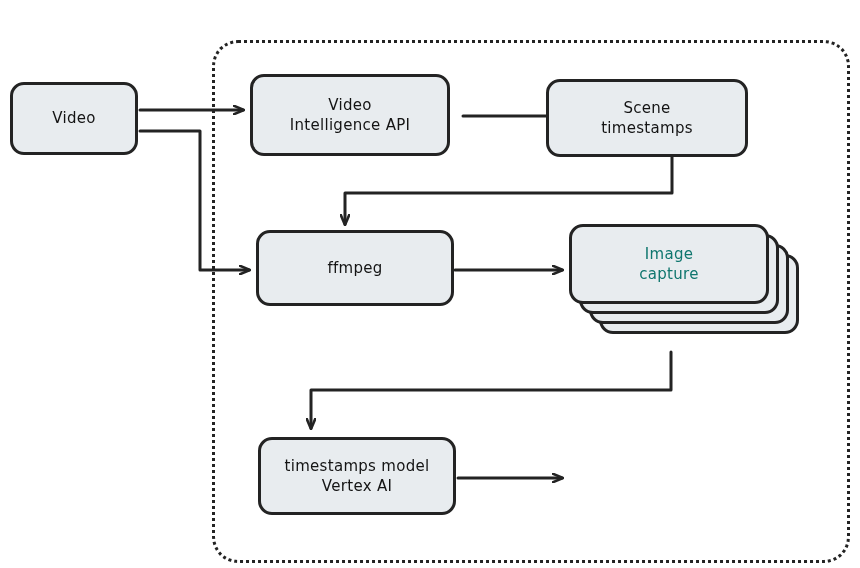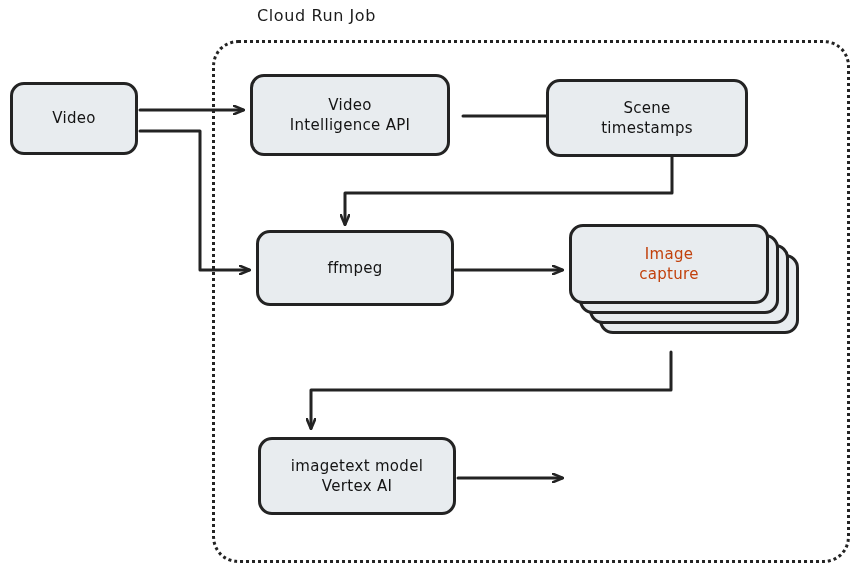--- a/index.html
+++ b/index.html
@@ -81,36 +81,35 @@
   }
   .stack .sheet.s4 { left: 30px; top: 30px; }
   .stack .sheet.s3 { left: 20px; top: 20px; }
   .stack .sheet.s2 { left: 10px; top: 10px; }
   .stack .sheet.s1 {
     left: 0; top: 0;
     display: flex;
     align-items: center;
     justify-content: center;
     text-align: center;
-    color: #c2410c;
+    color: #0f766e;
     font-family: "DejaVu Sans", sans-serif;
     font-size: 15px;
     line-height: 1.35;
     letter-spacing: 0.3px;
   }
   .stack .sheet.s1 .label { white-space: pre-line; }
 </style>
 </head>
 <body>
 
 <div id="diagram-root">
 
   <div class="group-frame" style="left:212px; top:40px; width:632px; height:517px;"></div>
 
-  <div class="group-label" style="left:257px; top:6px;">Cloud Run Job</div>
 
   <svg id="wire-layer" viewBox="0 0 860 568" width="860" height="568" xmlns="http://www.w3.org/2000/svg">
     <defs>
       <marker id="ah" viewBox="0 0 12 10" refX="10.5" refY="5" markerWidth="12" markerHeight="10" orient="auto-start-reverse" markerUnits="userSpaceOnUse">
         <path d="M0.5,0.4 L11.4,5 L0.5,9.6" fill="none" stroke="#232323" stroke-width="2.6" stroke-linecap="round" stroke-linejoin="round"></path>
       </marker>
     </defs>
     <g fill="none" stroke="#232323" stroke-width="3" stroke-linecap="round" stroke-linejoin="round">
 
       <path d="M140,110 L243,110" marker-end="url(#ah)"></path>
@@ -151,18 +150,18 @@
     <div class="sheet s4" style="width:200px; height:80px;"></div>
     <div class="sheet s3" style="width:200px; height:80px;"></div>
     <div class="sheet s2" style="width:200px; height:80px;"></div>
     <div class="sheet s1" style="width:200px; height:80px;">
       <span class="label">Image
 capture</span>
     </div>
   </div>
 
   <div class="node" style="left:258px; top:437px; width:198px; height:78px;">
-    <span class="label">imagetext model
+    <span class="label">timestamps model
 Vertex AI</span>
   </div>
 
 
 </div>
 
 </body></html>

